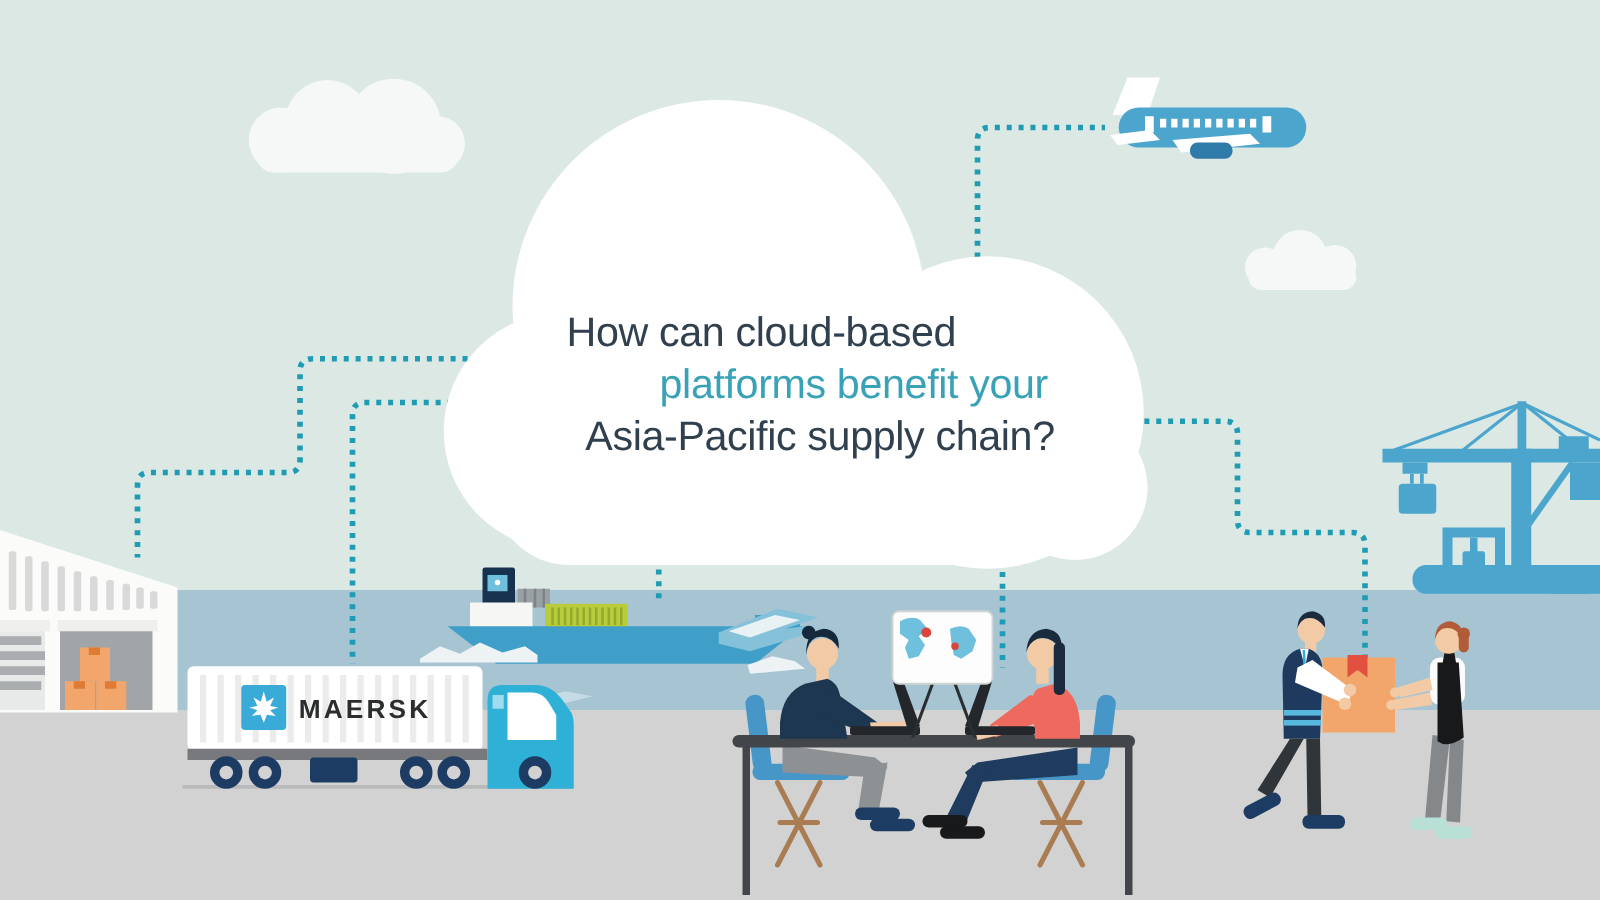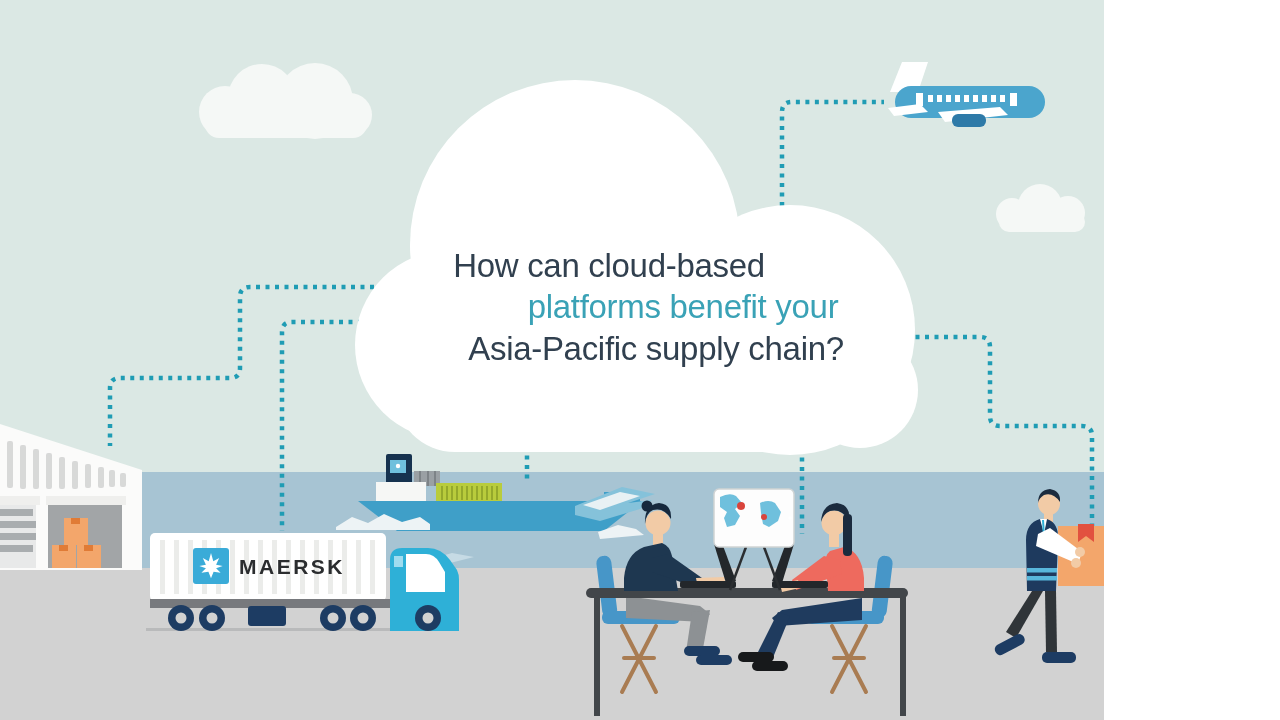--- a/index.html
+++ b/index.html
@@ -1,16 +1,16 @@
 <!DOCTYPE html>
 <html><head>
 <meta charset="utf-8">
 <style>
   html,body{margin:0;padding:0;background:#ffffff;}
-  .stage{width:1104px;height:720px;position:relative;overflow:hidden;}
+  .stage{width:1280px;height:720px;position:relative;overflow:hidden;}
   svg{display:block;}
   text{font-family:"Liberation Sans", sans-serif;}
   .q-line{font-size:33px;letter-spacing:-0.3px;}
   .q-dark{fill:#31404f;}
   .q-teal{fill:#3aa2b6;}
   .logo-text{fill:#2b2d2f;font-size:21px;font-weight:bold;letter-spacing:2.5px;}
   .connector{fill:none;stroke:#1f9cb4;stroke-width:4.5;stroke-dasharray:4 5.5;stroke-linecap:butt;}
   .wood{stroke:#a97c52;stroke-width:4;stroke-linecap:round;}
   .cable{stroke:#4ba5cd;stroke-width:2.5;}
 </style>

